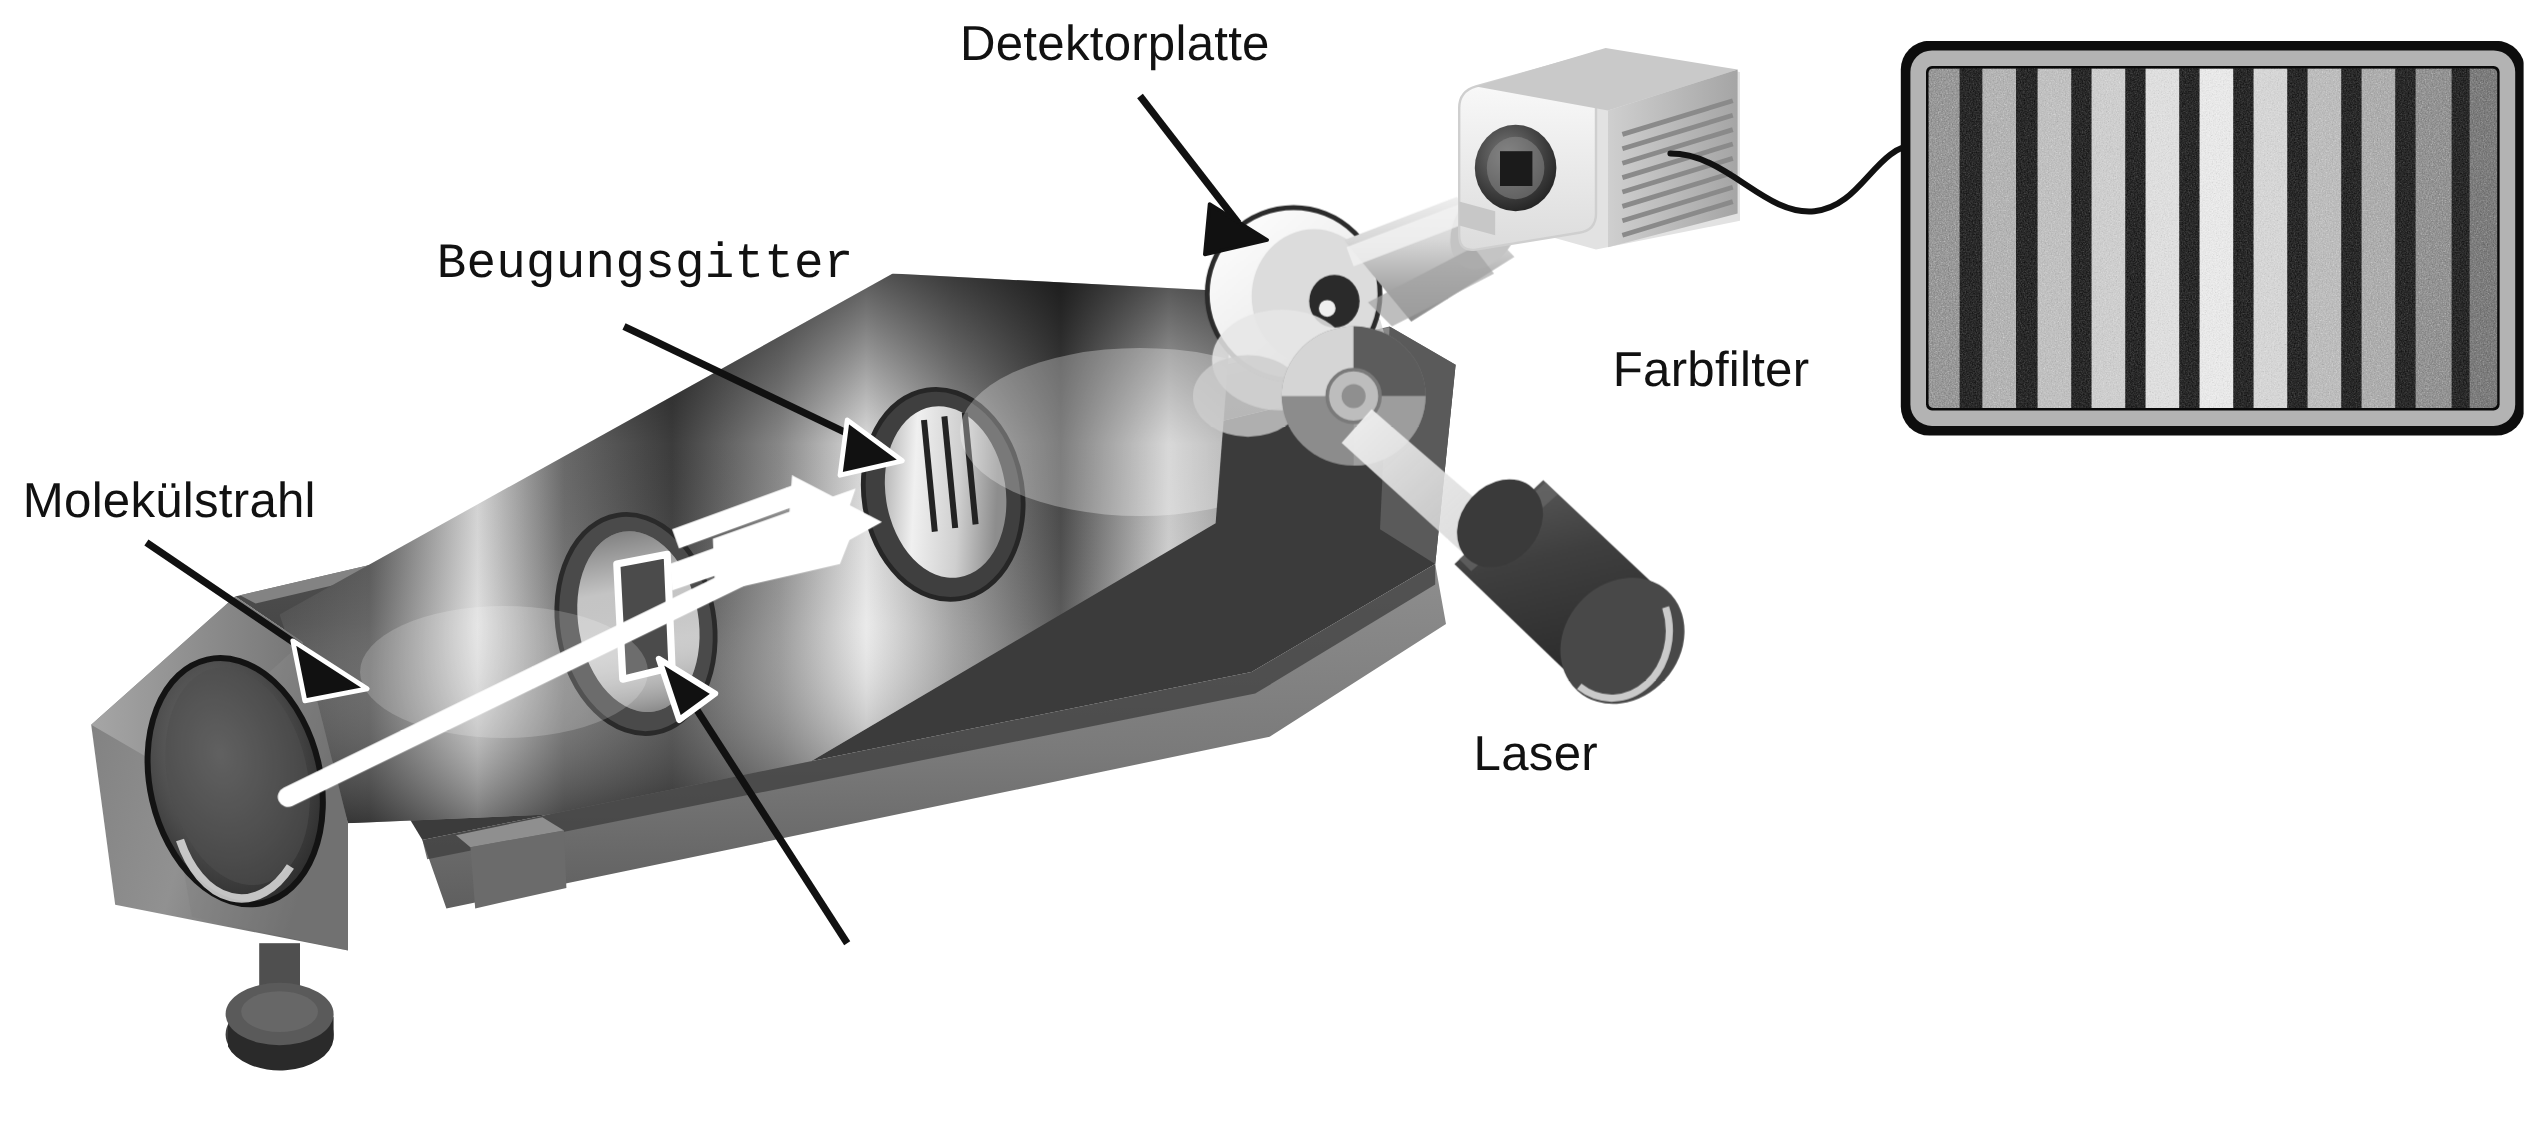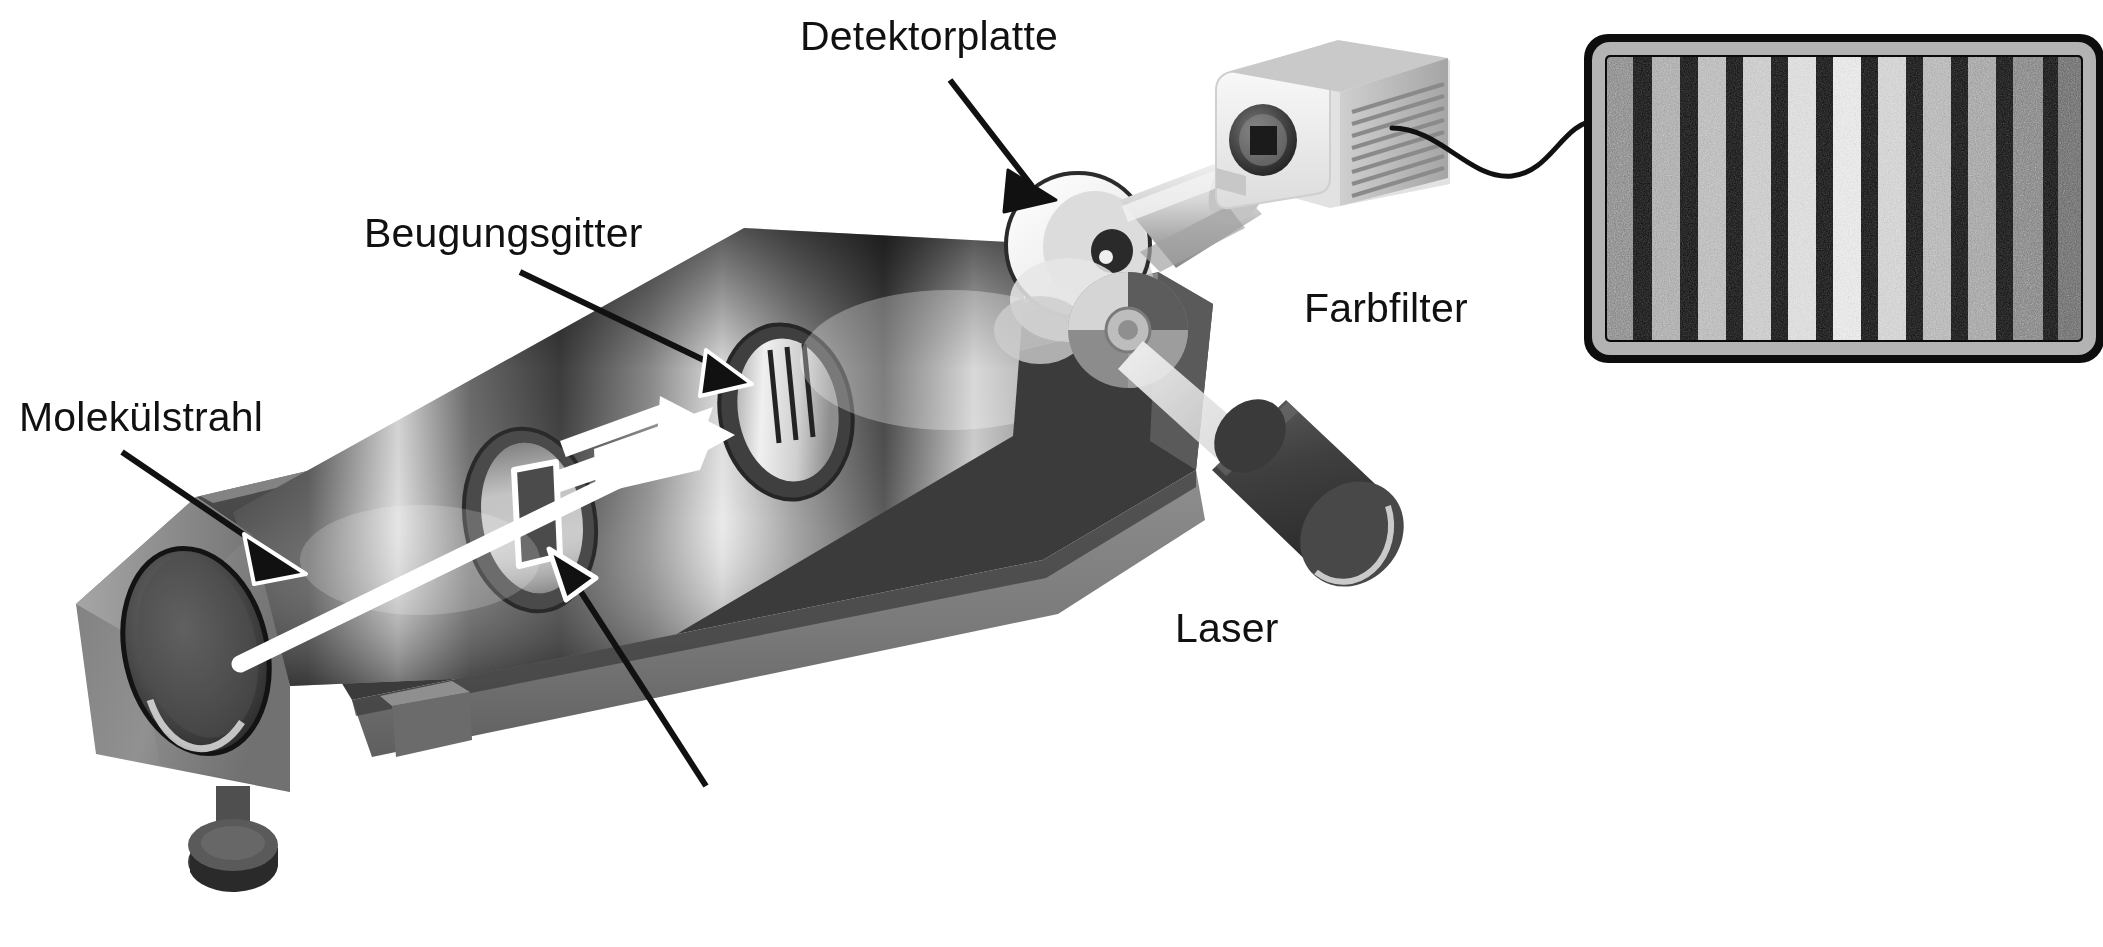--- a/index.html
+++ b/index.html
@@ -309,23 +309,23 @@
 
       <g>
         <line x1="706" y1="786" x2="572" y2="578" stroke="#111" stroke-width="6"></line>
         <polygon points="549,549 596,578 566,600" fill="#111" stroke="#ffffff" stroke-width="5" stroke-linejoin="round"></polygon>
       </g>
     </g>
   </svg>
 
   <div class="lbl" style="left:8px;  top:393px;margin-left:11px;">Molekülstrahl</div>
 
-  <div class="lbl" style="left:364px; top:209px;">Beugungsgitter</div>
+  <div class="lbl" style="left:364px; top:197px;font-family:Liberation Mono, monospace;">Beugungsgitter</div>
 
   <div class="lbl" style="left:800px; top:12px;">Detektorplatte</div>
 
-  <div class="lbl" style="left:1304px; top:284px;">Farbfilter</div>
-
-  <div class="lbl" style="left:1175px; top:604px;">Laser</div>
+  <div class="lbl" style="left:1344px; top:284px;">Farbfilter</div>
+
+  <div class="lbl" style="left:1228px; top:604px;">Laser</div>
 
 
 
 </div>
 
 </body></html>

